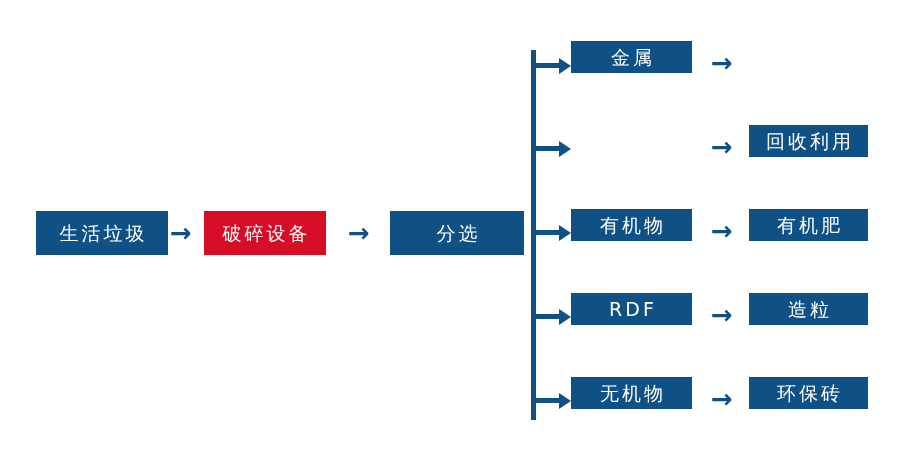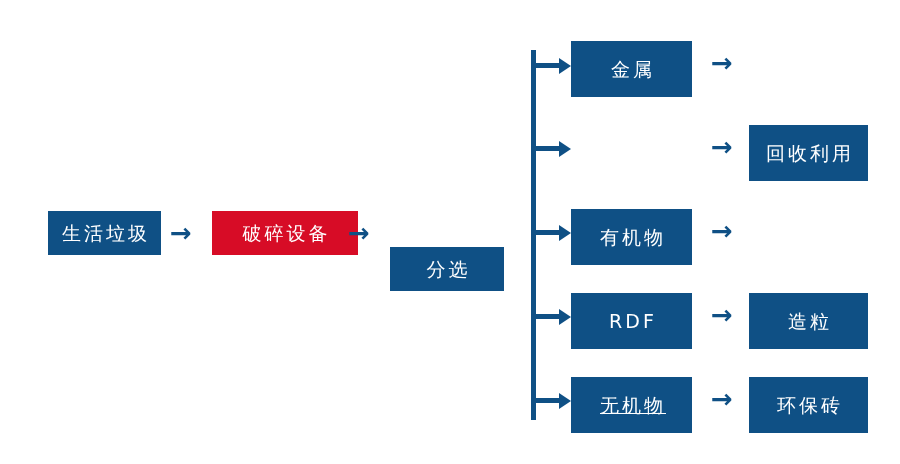--- a/index.html
+++ b/index.html
@@ -35,27 +35,27 @@
     box-sizing: border-box;
   }
   .box.blue { background: #0F5085; }
   .box.red  { background: #D70C26; }
 
   
   .main-box {
     top: 211px;
     height: 44px;
   }
-  #box-waste   { left: 48px;  width: 113px; }
-  #box-crusher { left: 212px; width: 146px; }
-  #box-sorting { left: 390px; width: 114px; margin-top: 36px; }
+  #box-waste   { left: 36px;  width: 132px; }
+  #box-crusher { left: 204px; width: 122px; }
+  #box-sorting { left: 390px; width: 134px; }
 
   
   .branch-box {
-    height: 56px;
+    height: 32px;
   }
   .branch-mid   { left: 571px; width: 121px; }
   .branch-right { left: 749px; width: 119px; }
 
   
   .arrow {
     position: absolute;
     color: #0F5085;
     font-size: 26px;
     line-height: 1;
@@ -141,22 +141,23 @@
   </div>
 
   <div class="box blue branch-box branch-mid" style="top:41px;">金属</div>
   <div class="arrow branch" style="top:41px;">→</div>
 
   <div class="arrow branch" style="top:125px;">→</div>
   <div class="box blue branch-box branch-right" style="top:125px;">回收利用</div>
 
   <div class="box blue branch-box branch-mid" style="top:209px;">有机物</div>
   <div class="arrow branch" style="top:209px;">→</div>
+  <div class="box blue branch-box branch-right" style="top:209px;">有机肥</div>
 
   <div class="box blue branch-box branch-mid" style="top:293px;">RDF</div>
   <div class="arrow branch" style="top:293px;">→</div>
   <div class="box blue branch-box branch-right" style="top:293px;">造粒</div>
 
-  <div class="box blue branch-box branch-mid" style="top:377px;text-decoration:underline;">无机物</div>
+  <div class="box blue branch-box branch-mid" style="top:377px;">无机物</div>
   <div class="arrow branch" style="top:377px;">→</div>
   <div class="box blue branch-box branch-right" style="top:377px;">环保砖</div>
 
 </div>
 
 </body></html>

